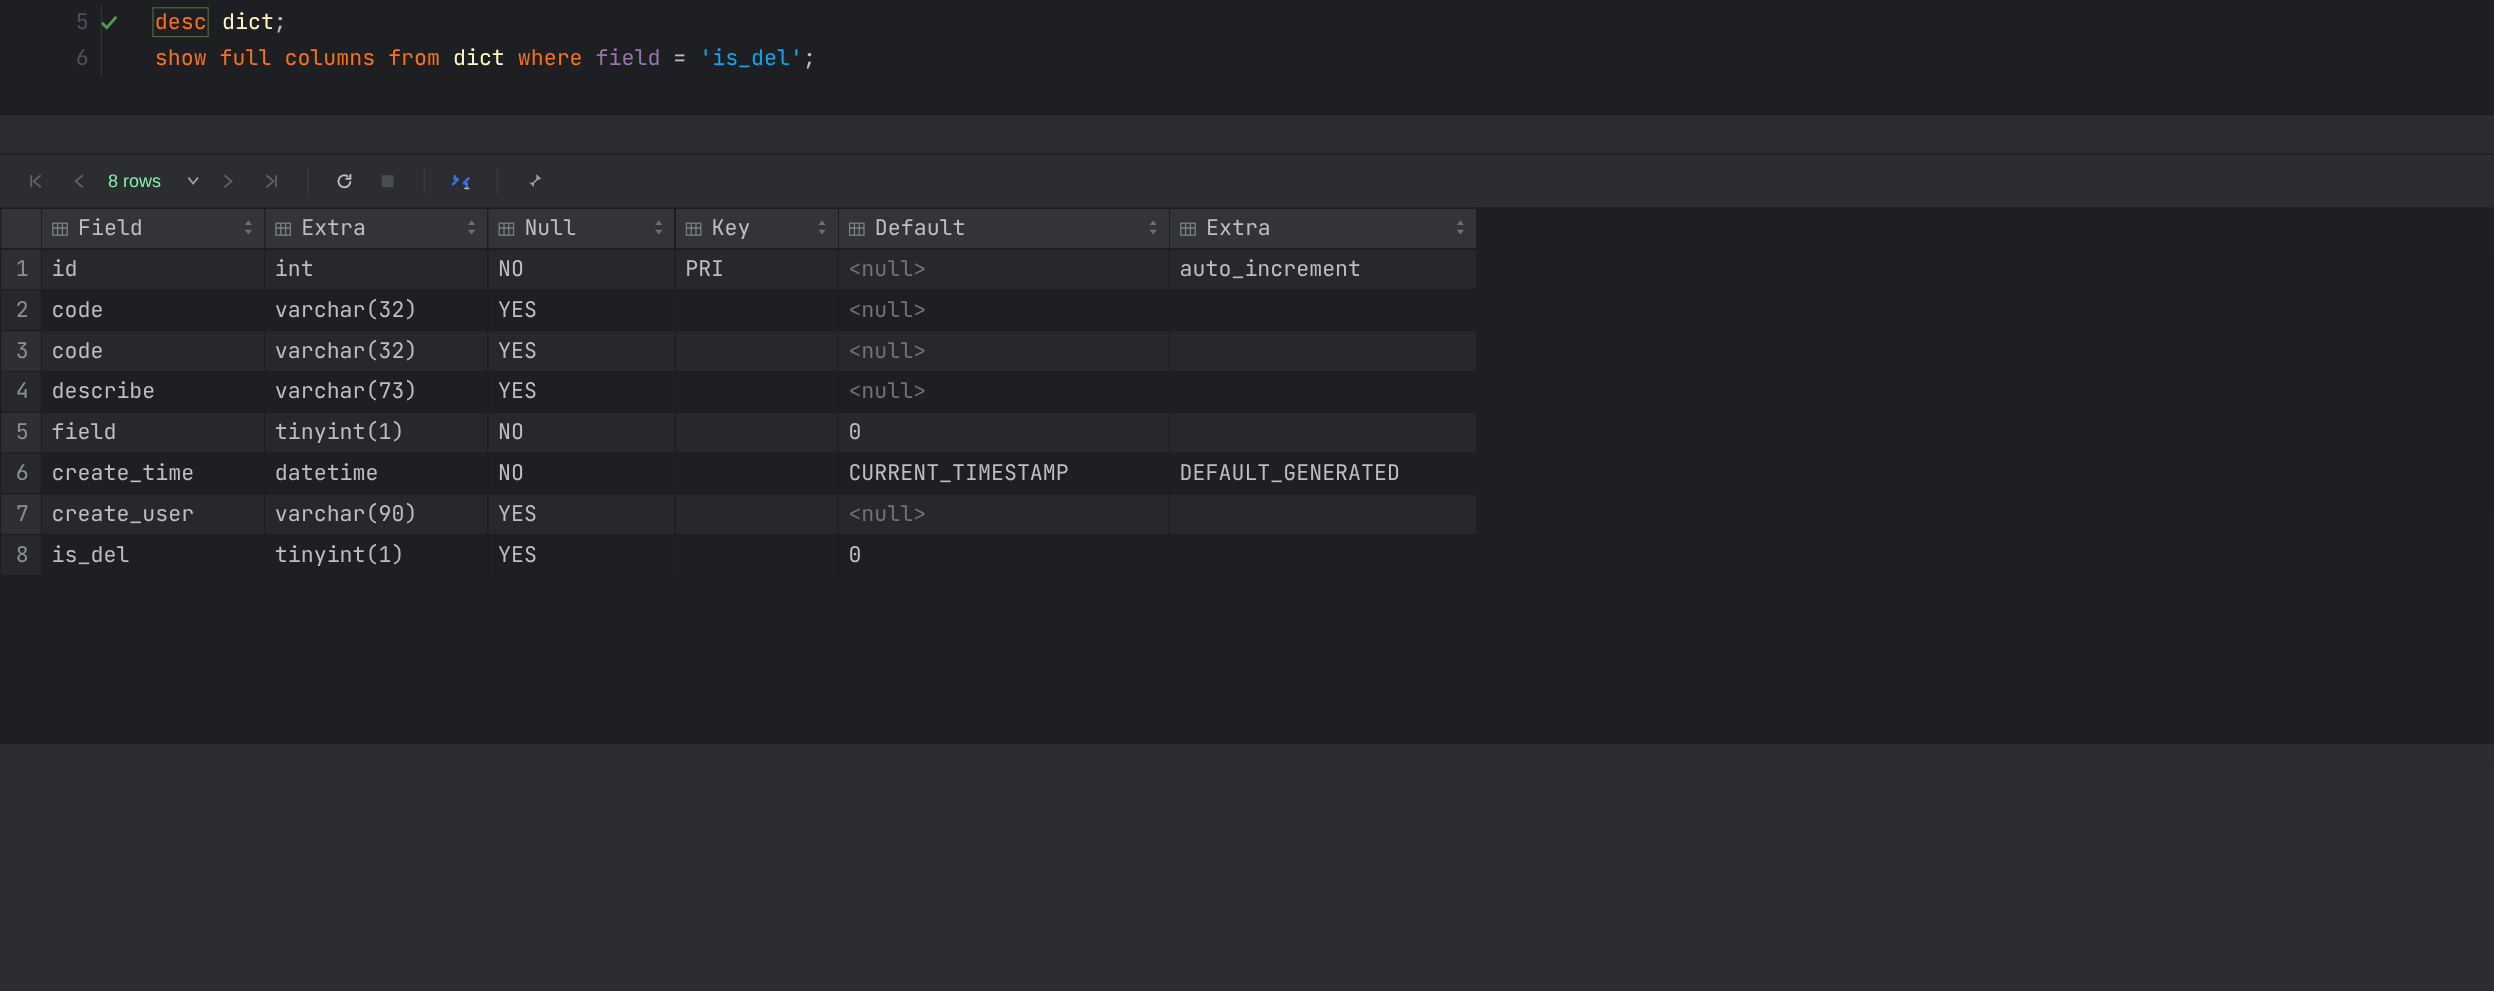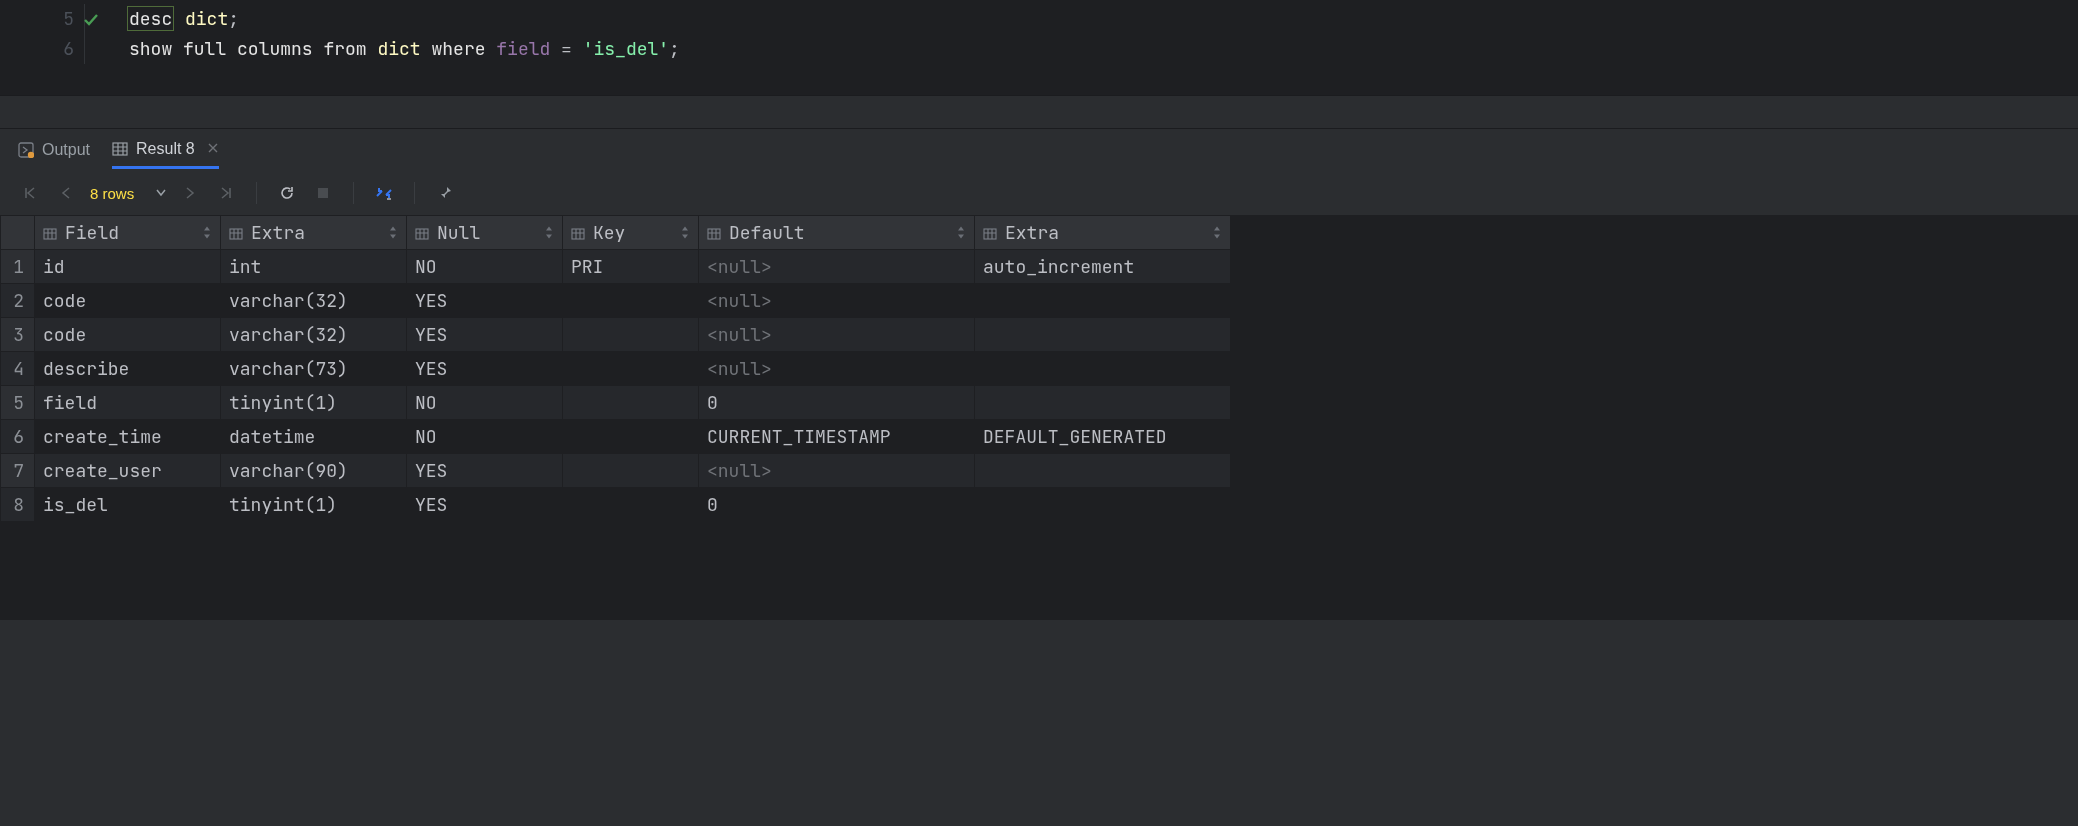--- a/index.html
+++ b/index.html
@@ -33,24 +33,24 @@
     position: absolute;
     right: -26px;
     top: 4px;
     color: #499c54;
   }
   .code {
     padding-left: 44px;
     border-left: 1px solid #313438;
   }
   .code .line { height: 30px; line-height: 30px; white-space: pre; }
-  .kw1 { color: #e5e5e5; }             
+  .kw1 { color: #f97316; }             
   .ident { color: #fef9c3; }           
   .fld { color: #9876aa; }             
-  .str { color: #86efac; }             
+  .str { color: #0ea5e9; }             
   .punct { color: #bcbec4; }
   .box-cursor {
     border: 1px solid #4f6b3a;
     padding: 0 1px;
     margin-left: -2px;
   }
 
   .spacer { height: 34px; background: #2b2d30; border-top: 1px solid #1b1c1f; border-bottom: 1px solid #1b1c1f; }
 
   
@@ -77,21 +77,21 @@
     padding: 6px 18px;
     height: 44px;
     background: #2b2d30;
     font-family: -apple-system, "Segoe UI", sans-serif;
     font-size: 15px;
     color: #9aa0a6;
   }
   .tb-btn { display: inline-flex; align-items: center; justify-content: center; width: 24px; height: 24px; cursor: pointer; }
   .tb-btn.disabled { opacity: .45; cursor: default; }
   .tb-sep { width: 1px; height: 22px; background: #3a3d41; margin: 0 6px; }
-  .rows-dd { display: inline-flex; align-items: center; gap: 22px; cursor: pointer; color: #fde047; }
+  .rows-dd { display: inline-flex; align-items: center; gap: 22px; cursor: pointer; color: #86efac; }
 
   
   .grid-wrap { background: #1e1f22; flex: 1; overflow: auto; }
   table.grid { border-collapse: collapse; font-family: "JetBrains Mono", monospace; font-size: 18px; }
   .grid th, .grid td {
     border: 1px solid #1e1f22;
     padding: 4px 10px 4px 8px;
     text-align: left;
     height: 34px;
     white-space: nowrap;
@@ -138,46 +138,20 @@
         <div class="ln">6</div>
       </div>
     <div class="code">
         <div class="line"><span class="kw1 box-cursor">desc</span><span class="punct"> </span><span class="ident">dict</span><span class="punct">;</span></div>
         <div class="line"><span class="kw1">show</span><span class="punct"> </span><span class="kw1">full</span><span class="punct"> </span><span class="kw1">columns</span><span class="punct"> </span><span class="kw1">from</span><span class="punct"> </span><span class="ident">dict</span><span class="punct"> </span><span class="kw1">where</span><span class="punct"> </span><span class="fld">field</span><span class="punct"> = </span><span class="str">'is_del'</span><span class="punct">;</span></div>
       </div>
   </div>
 
   <div class="spacer"></div>
 
-  <div class="tabs">
-    <div class="tab">
-      <span class="icon">
-        <svg width="16" height="16" viewBox="0 0 16 16">
-            <rect x="1" y="1" width="14" height="14" rx="2" fill="none" stroke="#7a7f87" stroke-width="1.3"></rect>
-            <path d="M5 5l4 3-4 3" fill="none" stroke="#7a7f87" stroke-width="1.3"></path>
-            <circle cx="13" cy="13" r="3.2" fill="#e09a3e"></circle>
-          </svg>
-      </span>
-      <span>Output</span>
-    </div>
-    <div class="tab active">
-      <span class="icon">
-        <svg width="16" height="16" viewBox="0 0 16 16">
-            <rect x="1" y="2" width="14" height="12" fill="none" stroke="#9aa0a6" stroke-width="1.2"></rect>
-            <path d="M1 6h14M1 10h14M6 2v12M11 2v12" stroke="#9aa0a6" stroke-width="1.2"></path>
-          </svg>
-      </span>
-      <span>Result 8</span>
-      <span class="close">
-        <svg width="12" height="12" viewBox="0 0 12 12">
-            <path d="M2 2l8 8M10 2l-8 8" stroke="#6f7277" stroke-width="1.4"></path>
-          </svg>
-      </span>
-    </div>
-  </div>
 
   <div class="toolbar">
     <span class="tb-btn disabled">
       <svg width="14" height="14" viewBox="0 0 14 14">
           <path d="M3 2v10M11 2L5 7l6 5" fill="none" stroke="#9aa0a6" stroke-width="1.5"></path>
         </svg>
     </span>
     <span class="tb-btn disabled">
       <svg width="12" height="14" viewBox="0 0 12 14">
           <path d="M9 2L3 7l6 5" fill="none" stroke="#9aa0a6" stroke-width="1.5"></path>

